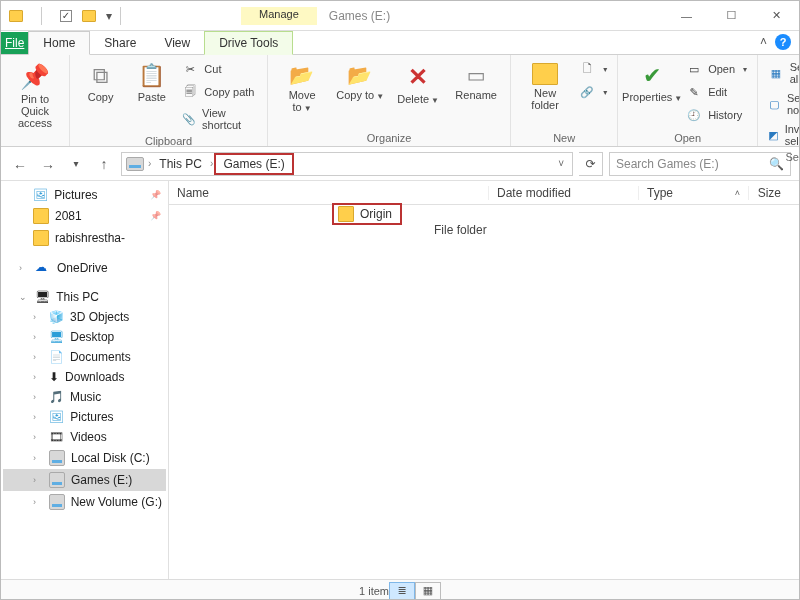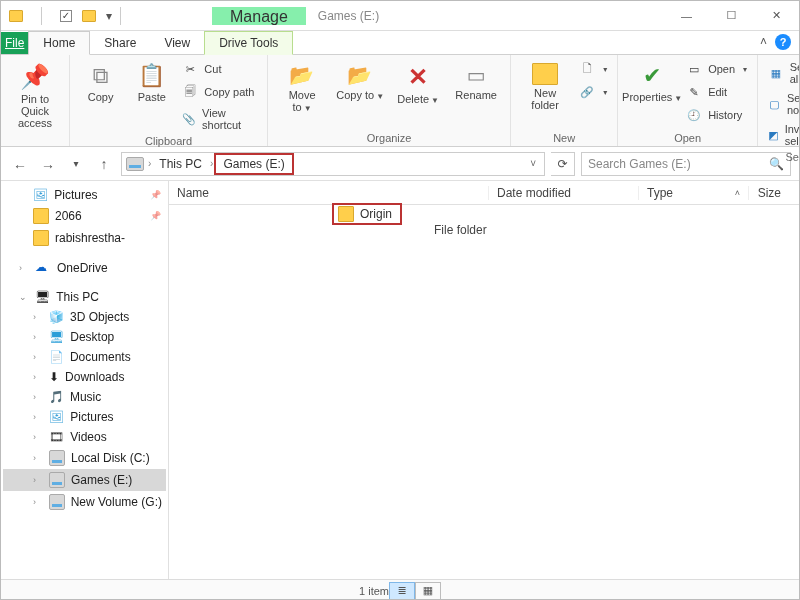--- a/index.html
+++ b/index.html
@@ -21,25 +21,25 @@
     border-bottom: 1px solid #ddd;
     background: #fff;
   }
   .titlebar .qat {
     display: flex; align-items: center; gap: 10px;
     padding-left: 8px;
   }
   .titlebar .qat .glyph { font-size: 12px; color: #555; }
   .titlebar .divider { width: 1px; height: 18px; background: #ccc; margin: 0 8px; }
   .contextual-tab {
-    background: #86efac;
+    background: #fef9c3;
     color: #333;
-    font-size: 16px;
+    font-size: 11px;
     padding: 1px 18px;
-    margin-left: 83px;
+    margin-left: 112px;
     height: 18px;
     margin-top: 0;
   }
   .title-text {
     color: #888; margin-left: 12px; font-size: 12px;
   }
   .win-controls { margin-left: auto; display:flex; }
   .win-btn { width: 45px; height: 30px; display:flex; align-items:center; justify-content:center; font-size:11px; color:#555; }
 
   
@@ -95,21 +95,21 @@
     flex:1; height:24px; border:1px solid #ccc; display:flex; align-items:center;
     padding:0 4px; gap:4px; font-size:12px;
     position:relative;
   }
   .addr .crumb { padding:0 4px; display:flex; align-items:center; gap:3px; }
   .addr .sep { color:#888; font-size:10px; }
   .crumb.highlight { outline:2px solid #b33; outline-offset:1px; padding:1px 6px; }
   .addr .addr-drop { margin-left:auto; color:#666; font-size:10px; padding:0 4px; }
   .refresh { width:24px;height:24px;border:1px solid #ccc;border-left:none;display:flex;align-items:center;justify-content:center;color:#555;}
   .search {
-    width:210px; height:24px; border:1px solid #ccc;
+    width:182px; height:24px; border:1px solid #ccc;
     display:flex; align-items:center; padding:0 6px; color:#888;
     justify-content:space-between;
   }
 
   
   .main { display:flex; height: calc(600px - 30px - 24px - 92px - 34px - 22px); }
   .tree {
     width:168px; border-right:1px solid #e0e0e0;
     overflow:hidden; padding:4px 2px;
   }
@@ -343,21 +343,21 @@
 
 <div class="main">
 
   <div class="tree">
     <div class="tree-item sub pinned">
         <span style="color:#3aa0d8;">🖼</span>
         <span>Pictures</span>
       </div>
     <div class="tree-item sub pinned">
         <span class="ticon folder"></span>
-        <span>2066</span>
+        <span>2081</span>
       </div>
     <div class="tree-item sub">
         <span class="ticon folder"></span>
         <span>rabishrestha-</span>
       </div>
     <div class="spacer"></div>
     <div class="tree-item">
         <span class="exp">›</span>
         <span class="ticon cloud">☁</span>
         <span>OneDrive</span>

